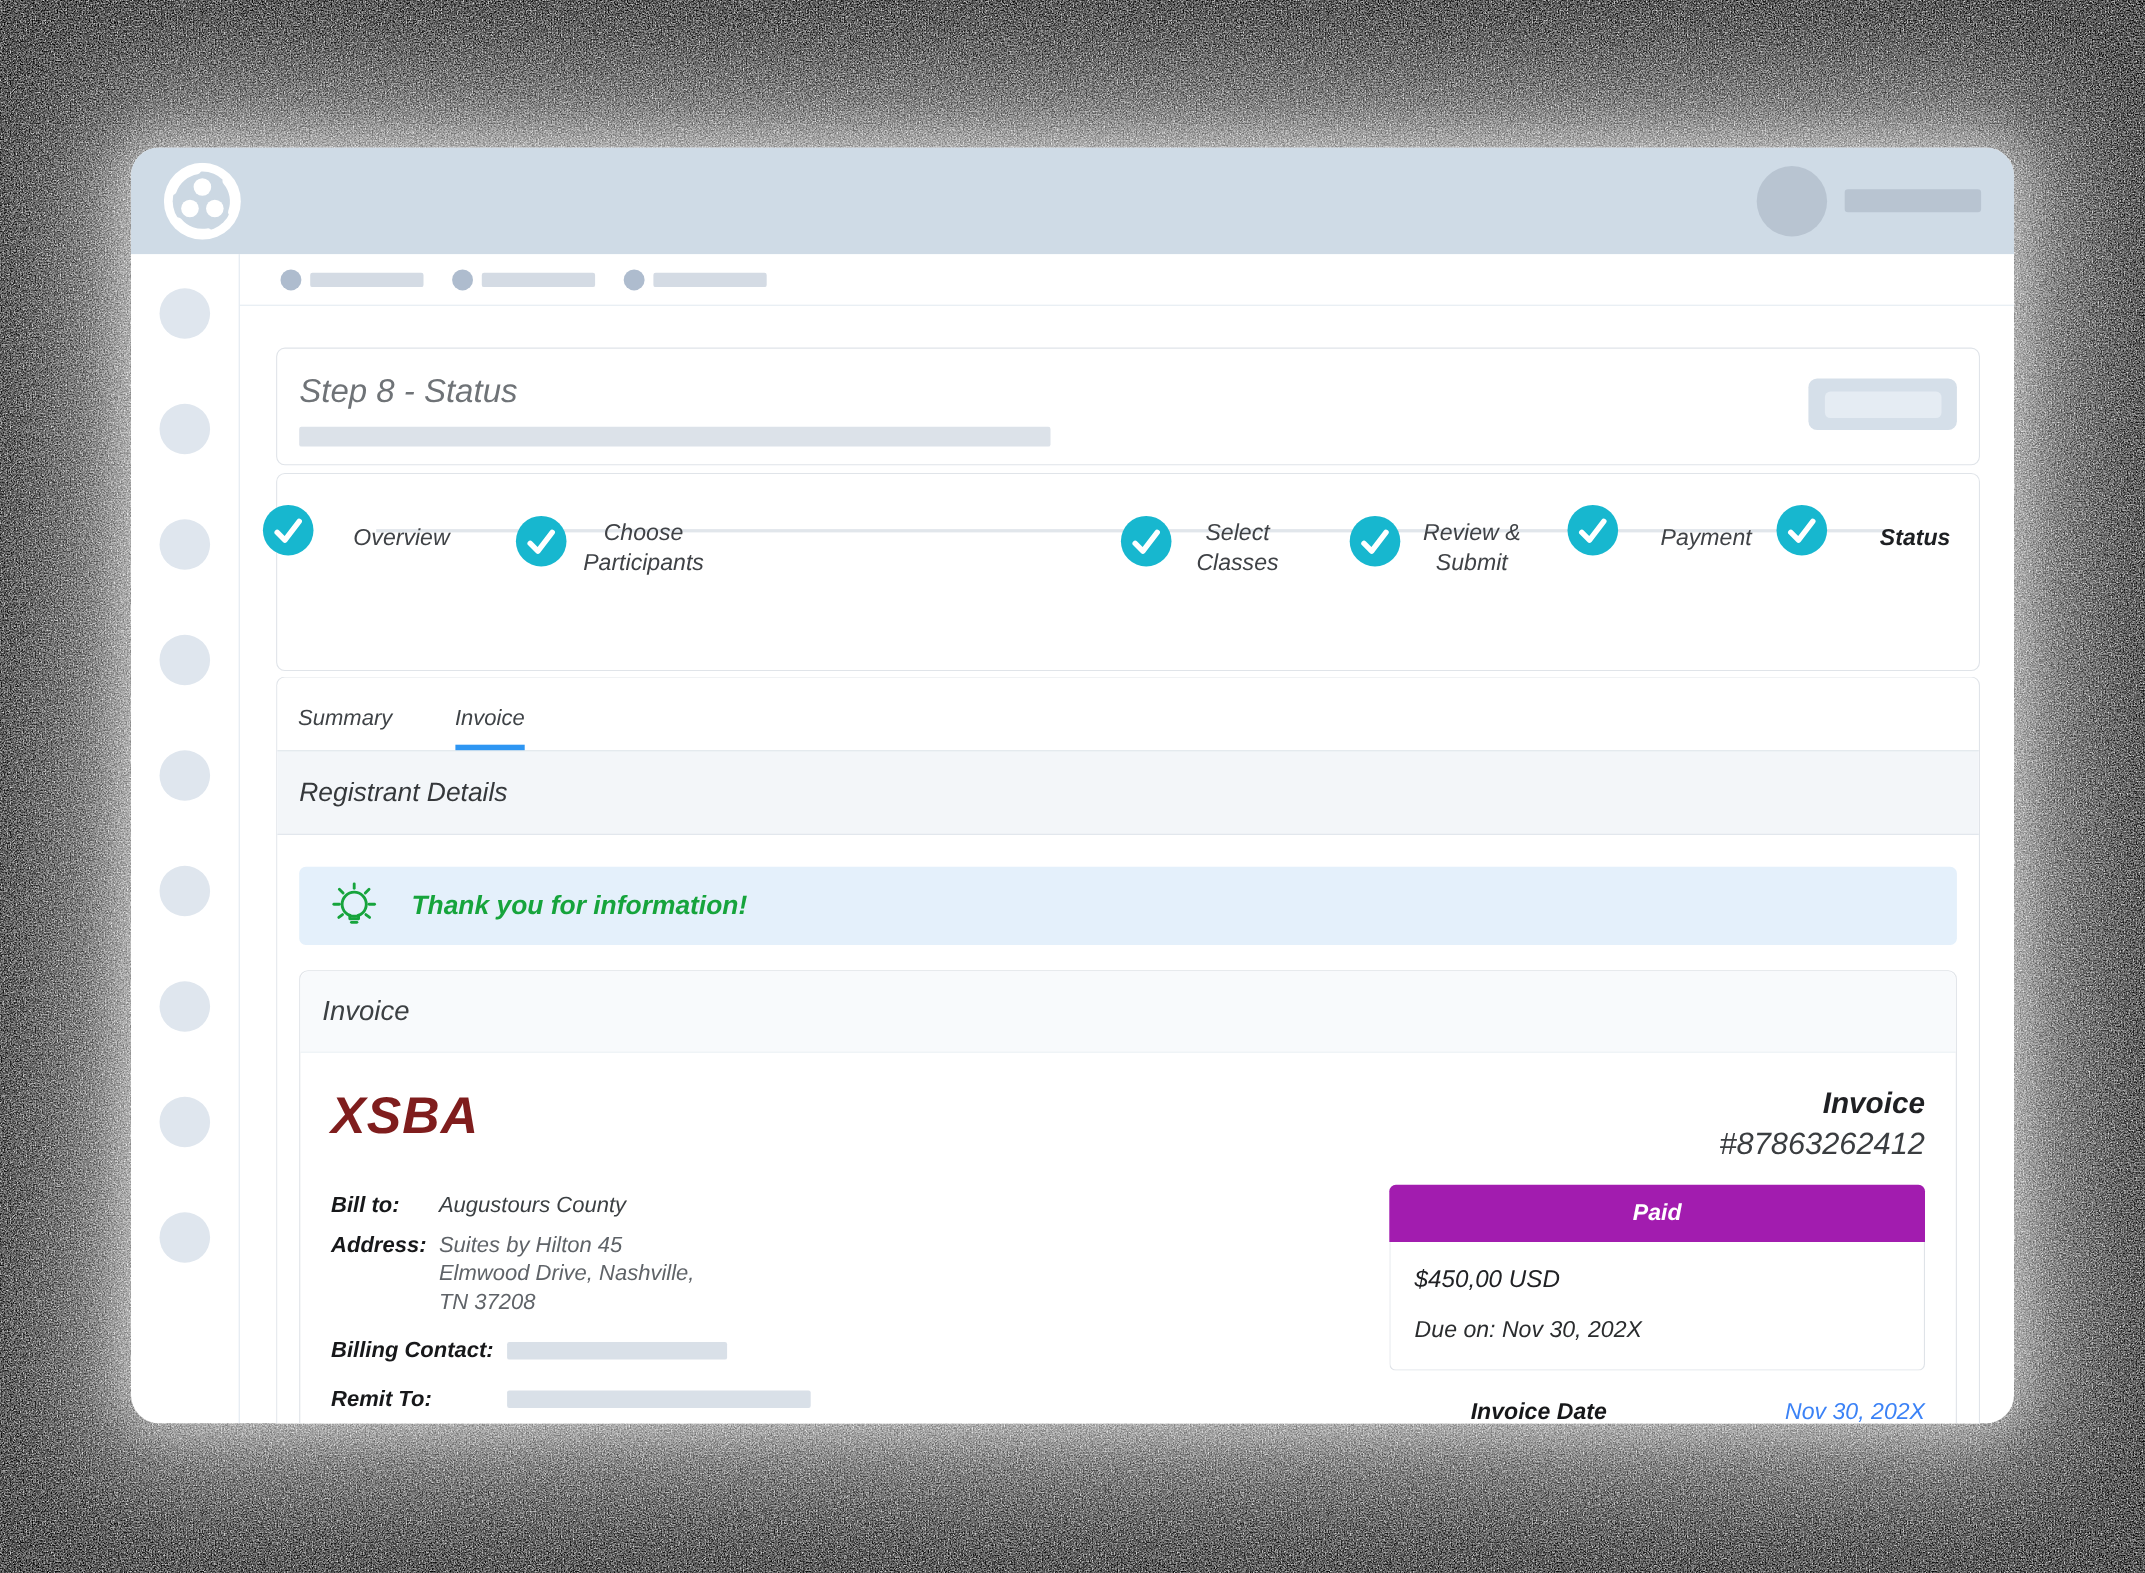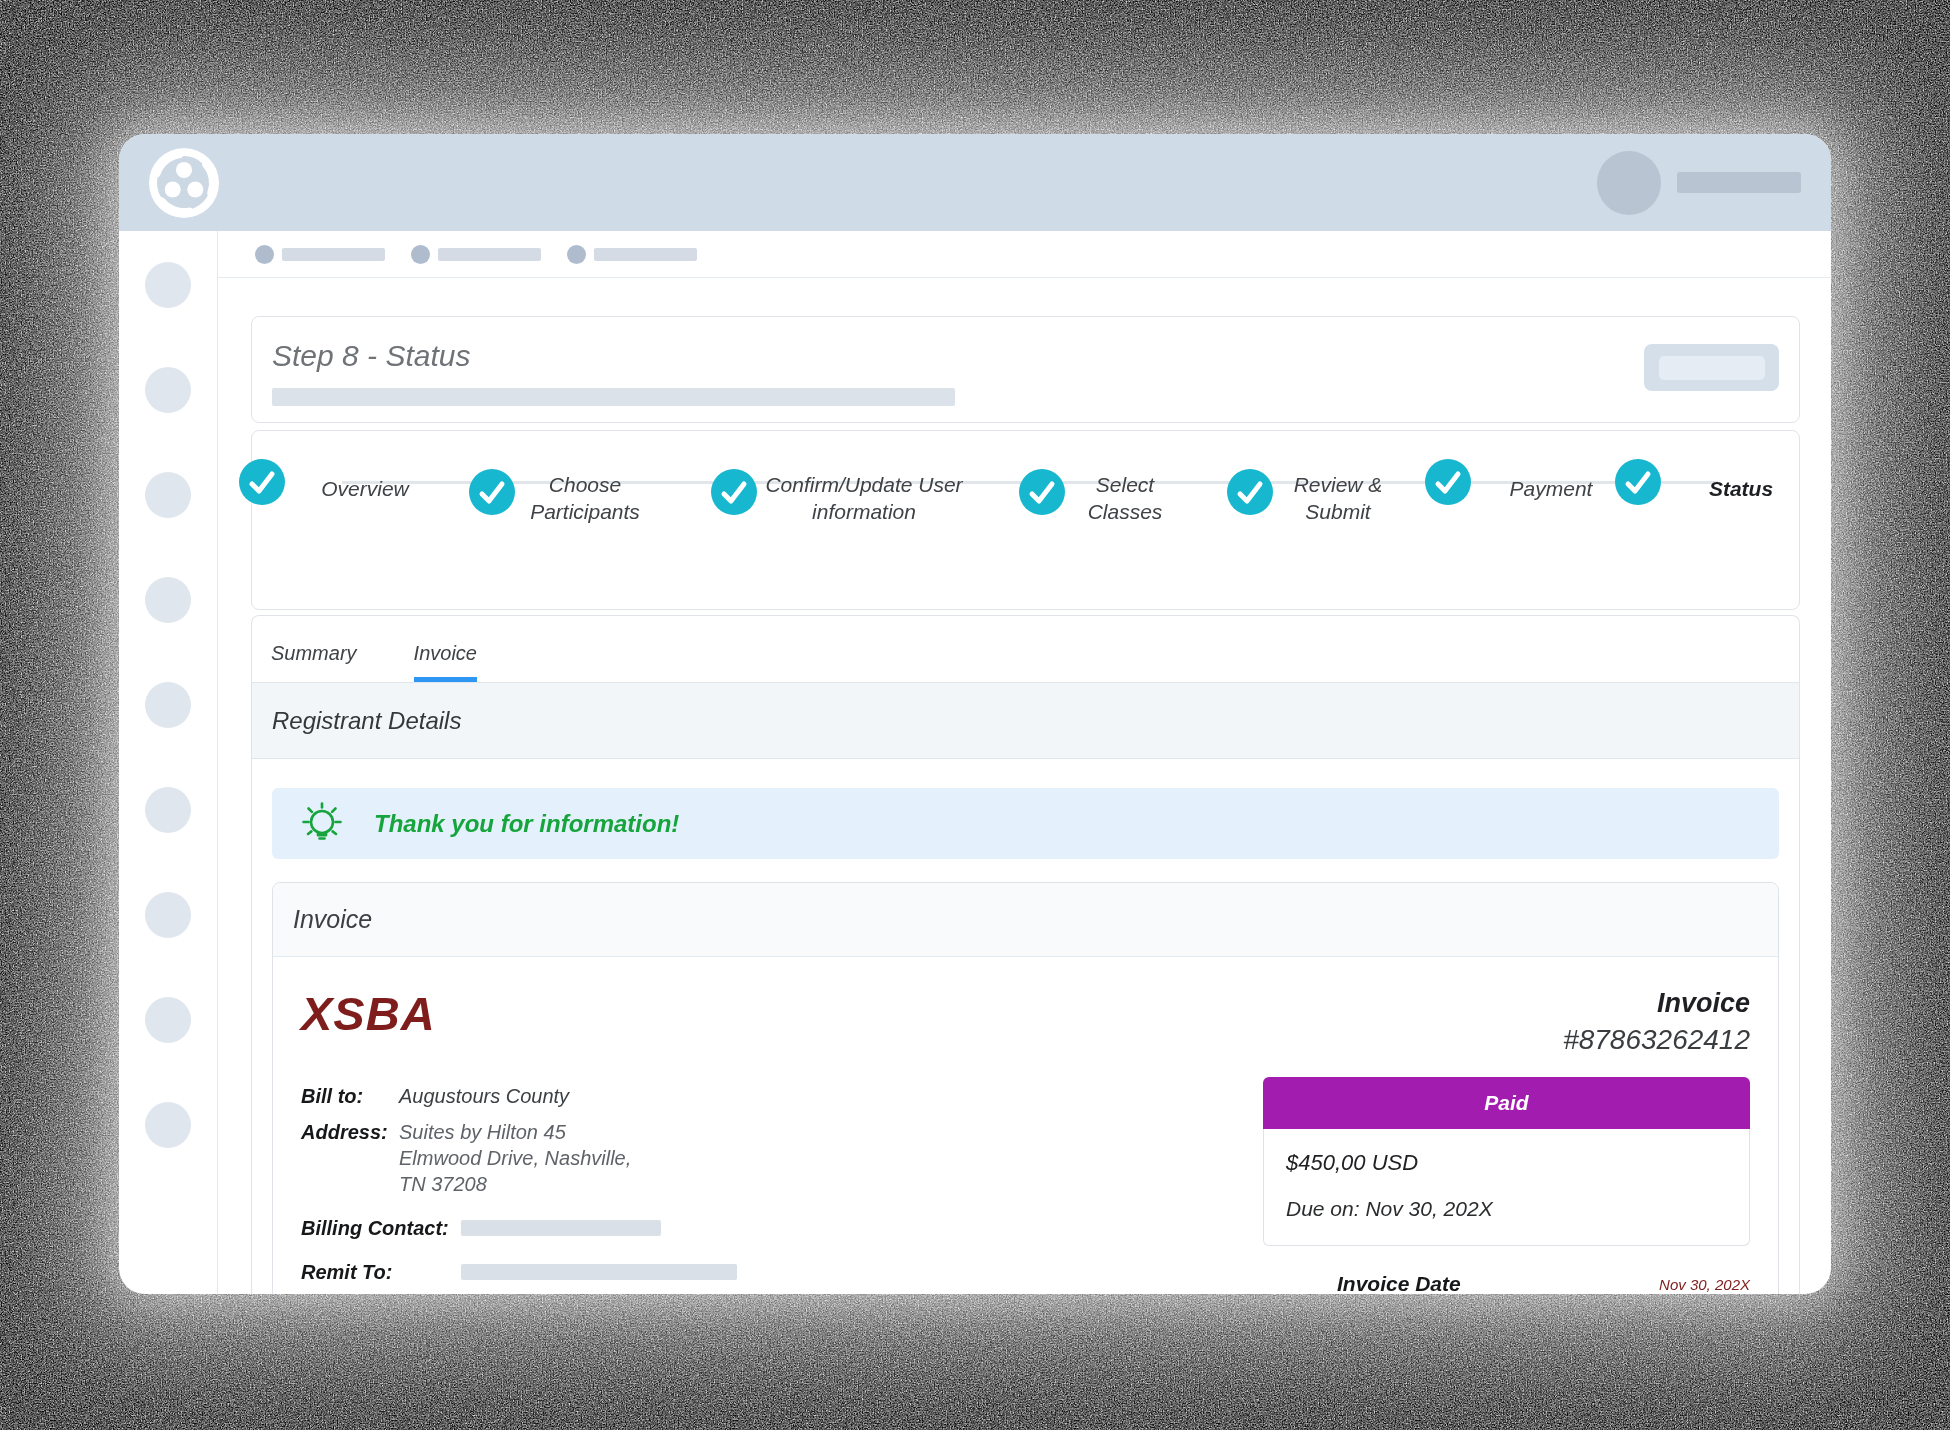--- a/index.html
+++ b/index.html
@@ -104,21 +104,21 @@
   .paid-box{margin-top:24px;}
   .paid-header{height:52px;background:#a21caf;border-radius:6px 6px 0 0;display:flex;
        align-items:center;justify-content:center;color:#fff;font-size:21px;font-weight:bold;}
   .paid-body{border:1px solid #dfe3e8;border-top:none;border-radius:0 0 6px 6px;
        padding:20px 22px 22px 22px;}
   .paid-amount{font-size:22px;color:#202124;line-height:28px;}
   .paid-due{margin-top:18px;font-size:21px;color:#2a2c2e;line-height:28px;}
   .invoice-date-row{margin-top:26px;display:flex;justify-content:space-between;
        padding-left:74px;align-items:center;}
   .invoice-date-label{font-size:21px;font-weight:bold;color:#17181a;}
-  .invoice-date-value{font-size:15px;color:#7f1d1d;}
+  .invoice-date-value{font-size:21px;color:#3b82f6;}
 </style>
 </head>
 <body>
 
 <svg class="noise-layer" width="1950" height="1430" xmlns="http://www.w3.org/2000/svg">
   <defs>
     <filter id="tvstatic" x="0" y="0" width="100%" height="100%">
       <feTurbulence type="fractalNoise" baseFrequency="0.75" numOctaves="2" seed="11" stitchTiles="stitch"></feTurbulence>
       <feColorMatrix type="matrix" values="0 0 0 0 1  0 0 0 0 1  0 0 0 0 1  0.9 0.9 0.9 0 -0.95"></feColorMatrix>
     </filter>
@@ -203,28 +203,20 @@
 
           <div class="step s2">
             <div class="check-circle">
               <svg width="46" height="46" viewBox="0 0 46 46">
                   <path d="M13 25 L20 32 L33 15" stroke="#fff" stroke-width="5" fill="none" stroke-linecap="round" stroke-linejoin="round"></path>
                 </svg>
             </div>
             <div class="step-label">Choose Participants</div>
           </div>
 
-          <div class="step s3">
-            <div class="check-circle">
-              <svg width="46" height="46" viewBox="0 0 46 46">
-                  <path d="M13 25 L20 32 L33 15" stroke="#fff" stroke-width="5" fill="none" stroke-linecap="round" stroke-linejoin="round"></path>
-                </svg>
-            </div>
-            <div class="step-label">Confirm/Update User information</div>
-          </div>
 
           <div class="step s4">
             <div class="check-circle">
               <svg width="46" height="46" viewBox="0 0 46 46">
                   <path d="M13 25 L20 32 L33 15" stroke="#fff" stroke-width="5" fill="none" stroke-linecap="round" stroke-linejoin="round"></path>
                 </svg>
             </div>
             <div class="step-label">Select Classes</div>
           </div>
 

